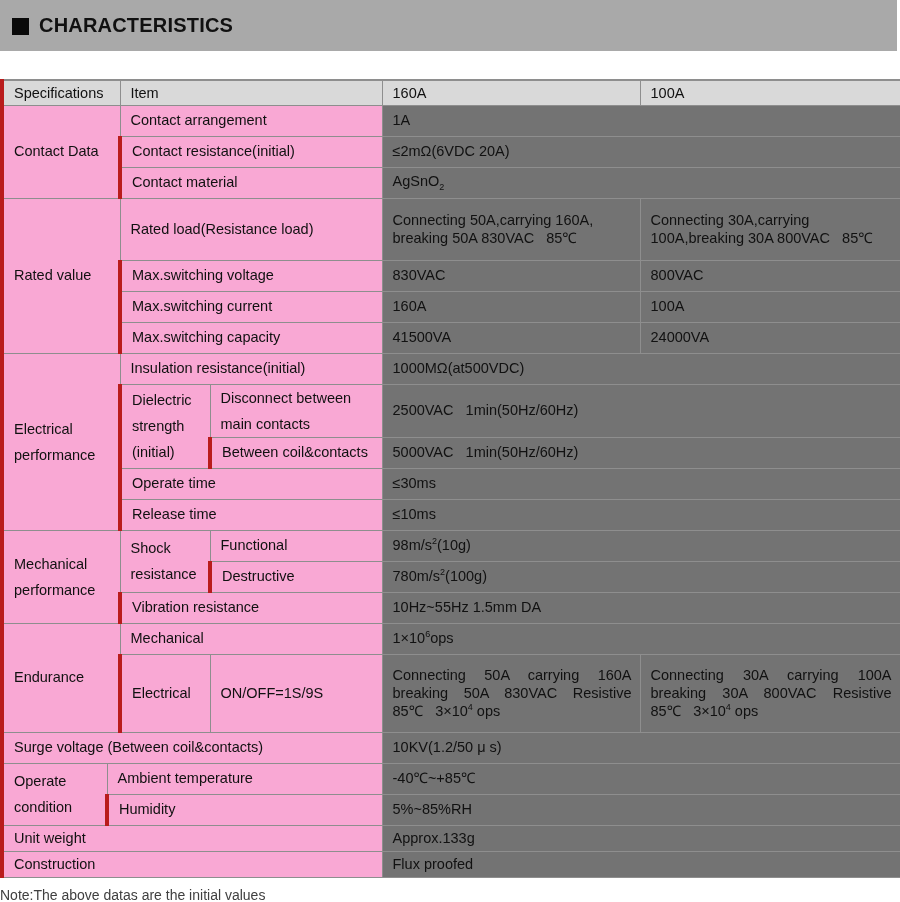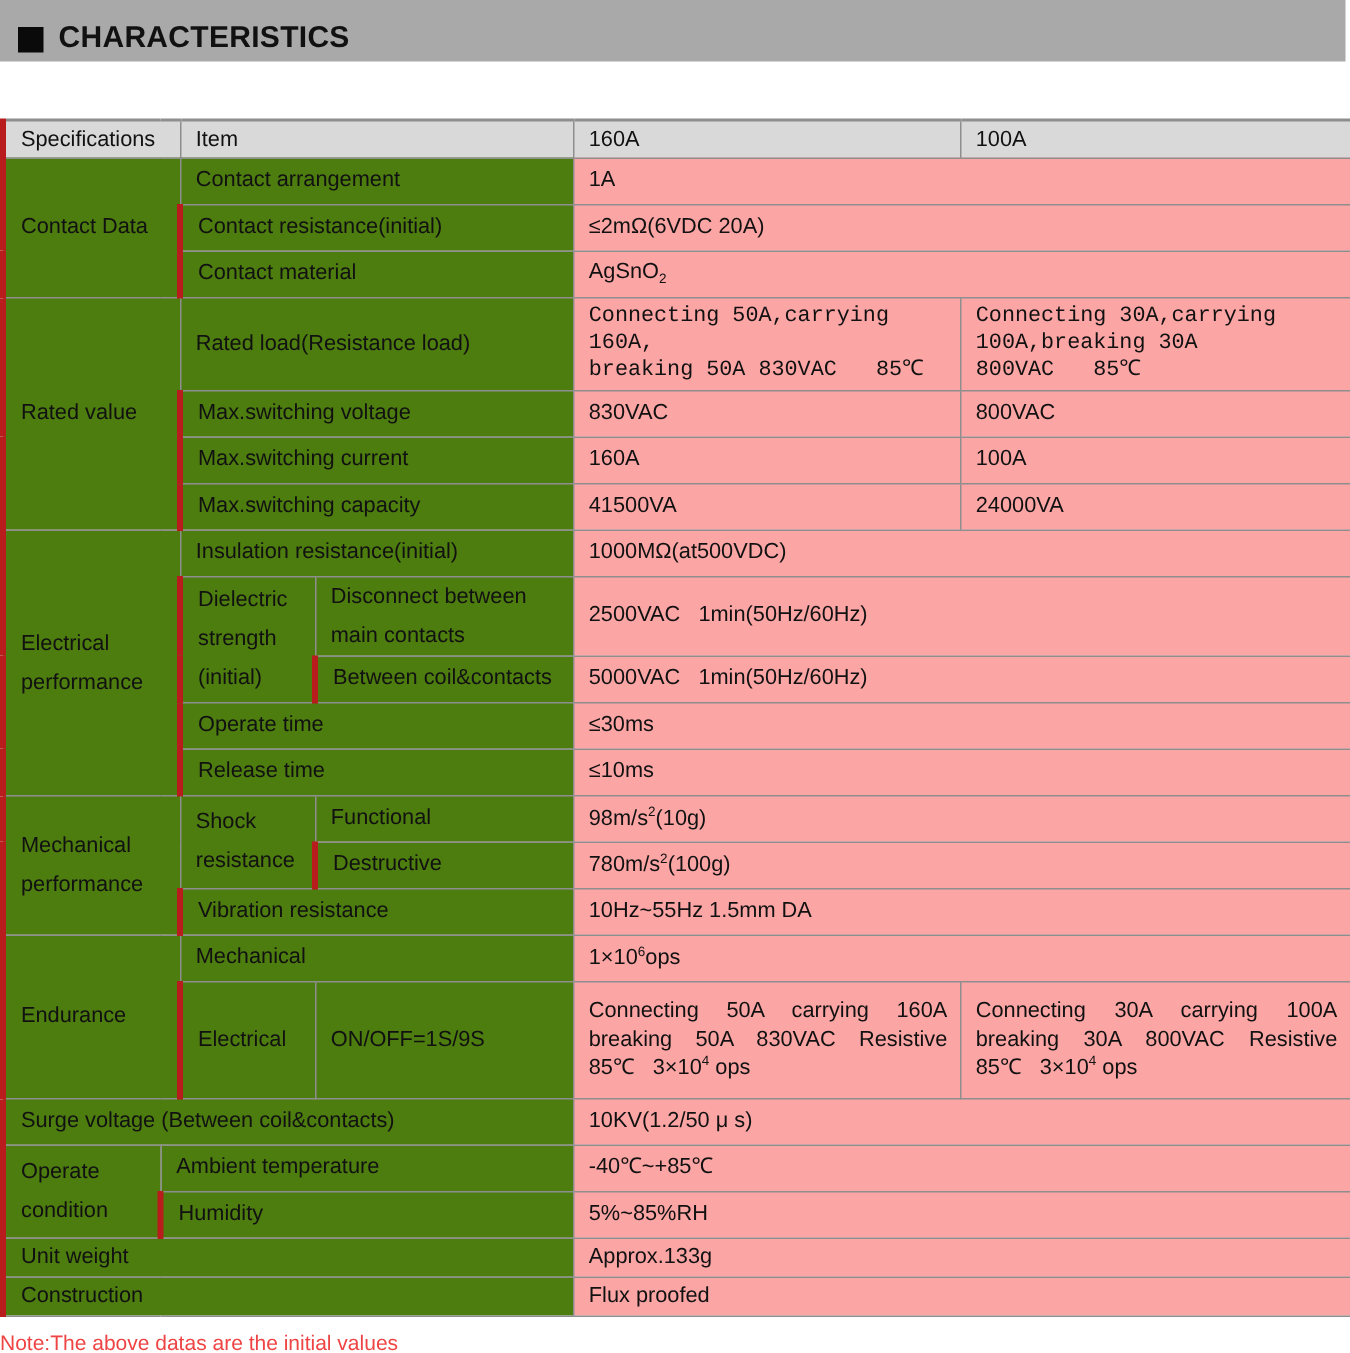--- a/index.html
+++ b/index.html
@@ -1,30 +1,30 @@
 <!DOCTYPE html>
 <html><head>
 <meta charset="utf-8">
 <style>
   html, body { margin:0; padding:0; background:#ffffff; }
   body { width:900px; height:902px; position:relative; overflow:hidden;
          font-family:"Liberation Sans", sans-serif; color:#111; font-size:14.5px; }
-  .header-bar { position:absolute; left:0; top:0; width:897px; height:41px; background:#a9a9a9; }
+  .header-bar { position:absolute; left:0; top:0; width:897px; height:51px; background:#a9a9a9; }
   .header-square { position:absolute; left:12px; top:18px; width:17px; height:17px; background:#0a0a0a; }
   .header-title { position:absolute; left:39px; top:14px; font-size:20px; font-weight:bold; color:#111; letter-spacing:0.2px; }
   table.spec { position:absolute; left:0; top:79px; width:898px; border-collapse:collapse; table-layout:fixed; }
   table.spec td { border:1px solid #8e8e8e; padding:0 8px 0 10px; vertical-align:middle; line-height:1.25; }
-  table.spec td.lbl { background:#4d7c0f; }
-  table.spec td.val { background:#fca5a5; }
+  table.spec td.lbl { background:#f9a8d4; }
+  table.spec td.val { background:#737373; }
   table.spec tr.thead td { background:#d9d9d9; border-top:2px solid #8e8e8e; }
   table.spec td:first-child { border-left:4px solid #b91c1c; }
-  .tall-line { line-height:30px;font-family:Liberation Mono, monospace; }
+  .tall-line { line-height:30px; }
   .justify { text-align:justify; text-align-last:auto; line-height:24px; }
   sup, sub { font-size:9px; }
-  .note { position:absolute; left:0; top:887px; font-size:14px; color:#ef4444; }
+  .note { position:absolute; left:0; top:887px; font-size:14px; color:#404040; }
 </style>
 </head>
 <body>
 
 <div class="header-bar">
   <div class="header-square"></div>
   <div class="header-title">CHARACTERISTICS</div>
 </div>
 
 <table class="spec">

